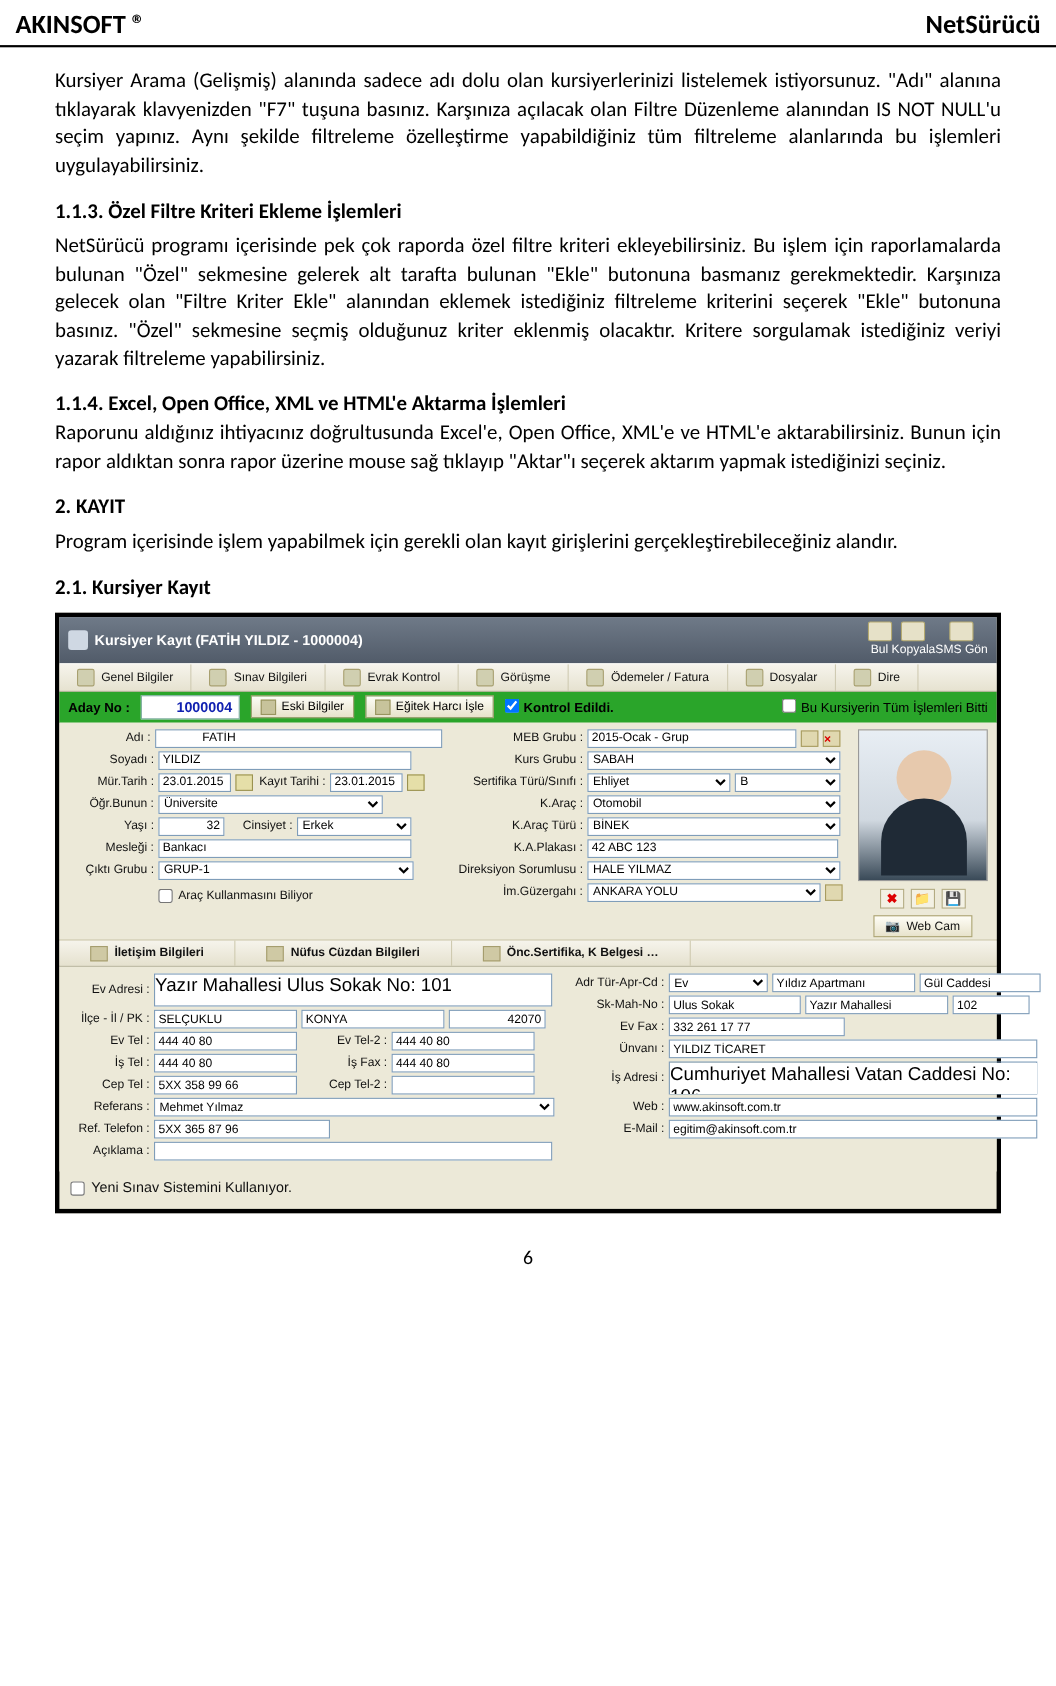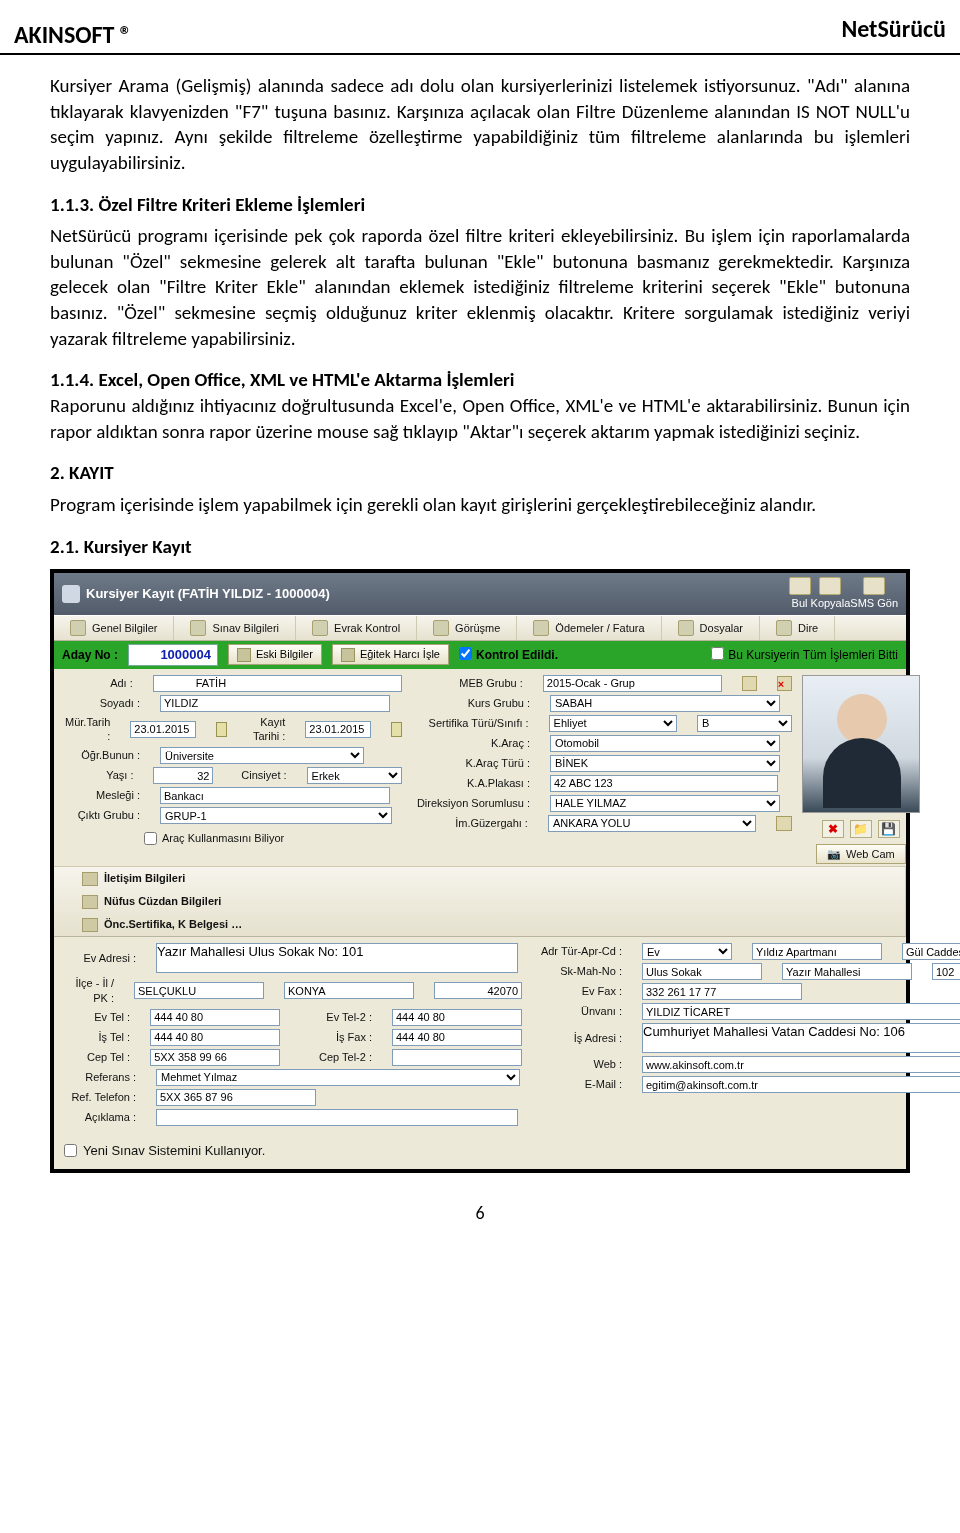--- a/index.html
+++ b/index.html
@@ -11,21 +11,21 @@
     color: #000;
   }
   .page-header {
     display: flex;
     justify-content: space-between;
     align-items: center;
     border-bottom: 2px solid #000;
     padding: 8px 14px 4px;
     margin-bottom: 18px;
   }
-  .page-header .brand { font-size: 24px; font-weight: bold; margin-top: 12px; }
+  .page-header .brand { font-size: 24px; font-weight: bold; }
   .page-header .product { font-size: 24px; font-weight: bold; }
   .doc-body { padding: 0 50px 30px; font-size: 19px; line-height: 1.35; }
   .doc-body p { margin-bottom: 16px; text-align: justify; }
   .doc-body h3 { font-size: 19px; font-weight: bold; margin: 10px 0 6px; }
   .doc-body .inline-title { font-weight: bold; }
   .page-num { text-align: center; font-size: 18px; margin-top: 28px; }
 
   
   .app-shot {
     border: 4px solid #000000;
@@ -92,21 +92,21 @@
   .greenbar .gbtn .gic { width:14px; height:14px; background:#c7c39b; border:1px solid #99945f; }
   .greenbar .chk { display:flex; gap:4px; font-weight:bold; }
   .greenbar input[type=checkbox]{ width:13px; height:13px; }
   .greenbar .spacer { flex:1; }
 
   .form-area { background:#ece9d8; display:flex; padding:6px 8px 2px; gap:10px; }
   .form-col { display:flex; flex-direction:column; gap:3px; }
   .form-col.left { width: 340px; }
   .form-col.mid  { width: 380px; }
   .form-col.right{ flex:1; align-items:center; }
-  .frow { display:flex; align-items:center; gap:20px; }
+  .frow { display:flex; align-items:center; gap:4px; }
   .frow .flab { width:78px; text-align:right; font-size:11px; }
   .frow .flab2 { width:118px; text-align:right; font-size:11px; }
   .inp {
     background:#fff; border:1px solid #7f9db9;
     padding:1px 3px; height:17px; font-size:11px; font-family:inherit;
   }
   .sel {
     background:#fff; border:1px solid #7f9db9;
     height:17px; font-size:11px; font-family:inherit;
   }
@@ -123,32 +123,32 @@
     content:""; position:absolute; top:62px; left:20px; width:78px; height:70px;
     background:#1f2a36; border-radius:40px 40px 0 0;
   }
   .photo-actions { display:flex; gap:6px; margin-top:4px; }
   .photo-actions .pbtn { width:22px; height:18px; background:#f3f1e4; border:1px solid #b3ab82; cursor:pointer; display:flex; align-items:center; justify-content:center; font-size:12px; }
   .webcam-btn { background:linear-gradient(#fefdf6,#e8e3cc); border:1px solid #ada574; padding:2px 10px; cursor:pointer; display:flex; align-items:center; gap:5px; margin-top:3px; }
   .checkbox-row { display:flex; align-items:center; gap:5px; padding:4px 8px; }
 
   .subtabbar {
     display:flex; background:linear-gradient(#f6f4ec,#e5e1ce);
-    border-top:1px solid #cfcab0; border-bottom:1px solid #b8b49e;flex-direction:column;
+    border-top:1px solid #cfcab0; border-bottom:1px solid #b8b49e;
   }
   .subtab { padding:4px 28px; border-right:1px solid #cfcab0; display:flex; align-items:center; gap:6px; font-weight:bold; cursor:pointer; }
   .subtab .sic { width:16px; height:14px; background:#cfc9a4; border:1px solid #a59d6e; }
 
   .contact-area { background:#ece9d8; display:flex; padding:6px 8px 10px; gap:14px; }
   .contact-col { display:flex; flex-direction:column; gap:3px; }
   .contact-col.l { width:460px; }
   .contact-col.r { flex:1; }
   .clab { width:74px; text-align:right; font-size:11px; display:inline-block; }
   .clab2 { width:86px; text-align:right; font-size:11px; display:inline-block; }
-  .ta { background:#fff; border:1px solid #7f9db9; font-size:13px; font-family:inherit; resize:none; }
+  .ta { background:#fff; border:1px solid #7f9db9; font-size:17px; font-family:inherit; resize:none; }
 
   .final-chk { padding:6px 10px 10px; font-size:13px; display:flex; align-items:center; gap:6px; }
 
   .date-ic { width:16px; height:15px; background:#e5dfa8; border:1px solid #9a9250; display:inline-block; cursor:pointer; }
   .mini-ic { width:16px; height:15px; background:#e0d8b0; border:1px solid #a89c60; display:inline-block; }
   .red-x { color:#d00; font-weight:bold; }
 </style>
 </head>
 <body>
 

